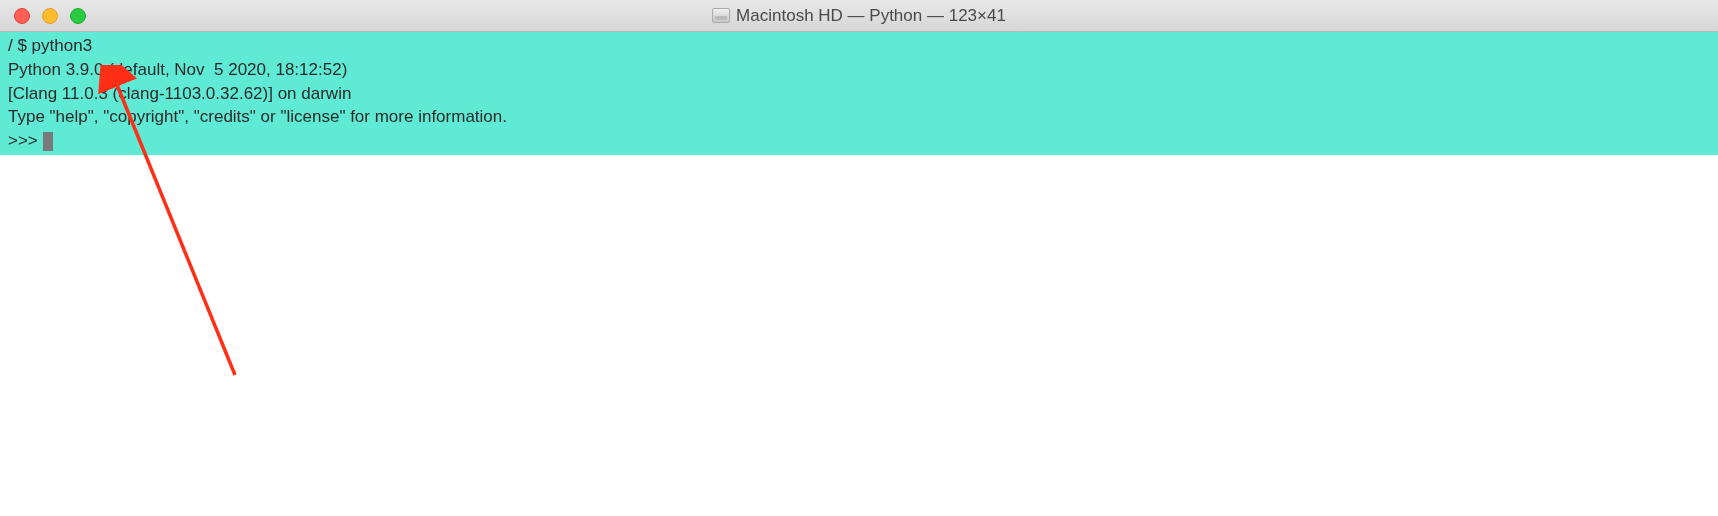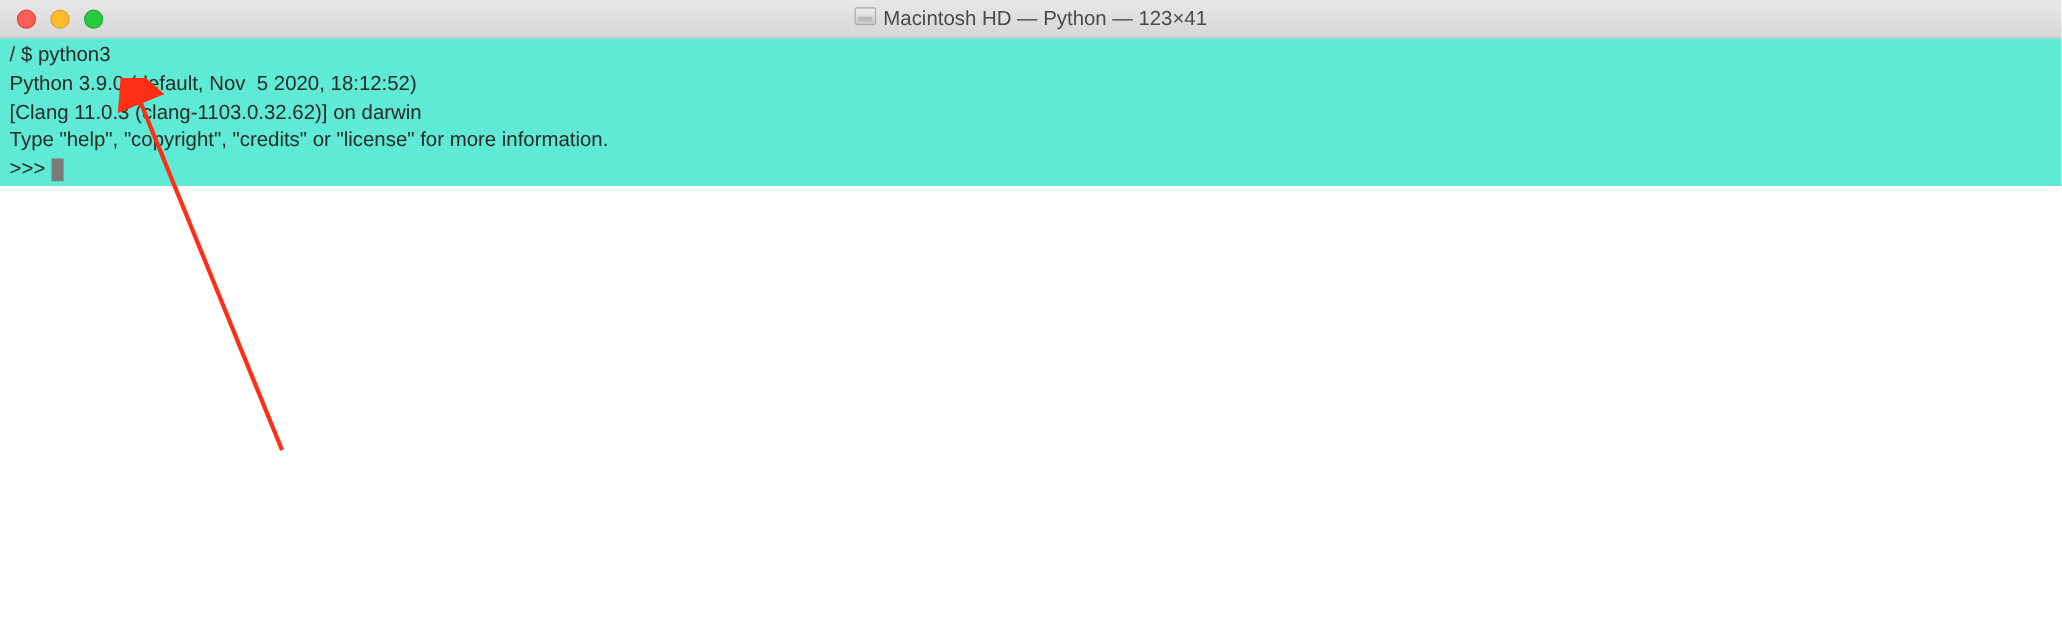--- a/index.html
+++ b/index.html
@@ -44,21 +44,21 @@
     }
     .tl-max {
       background: #28ca42;
       border: 0.5px solid #1fab36;
     }
     .title-center {
       position: absolute;
       left: 50%;
       transform: translateX(-50%);
       display: flex;
-      align-items: flex-start;
+      align-items: center;
       gap: 6px;
       color: #4a4a4a;
       font-size: 17px;
       font-weight: 400;
     }
     .disk-icon {
       width: 18px;
       height: 15px;
       background: linear-gradient(to bottom, #f0f0f0 0%, #d8d8d8 60%, #c8c8c8 100%);
       border: 1px solid #aaa;

